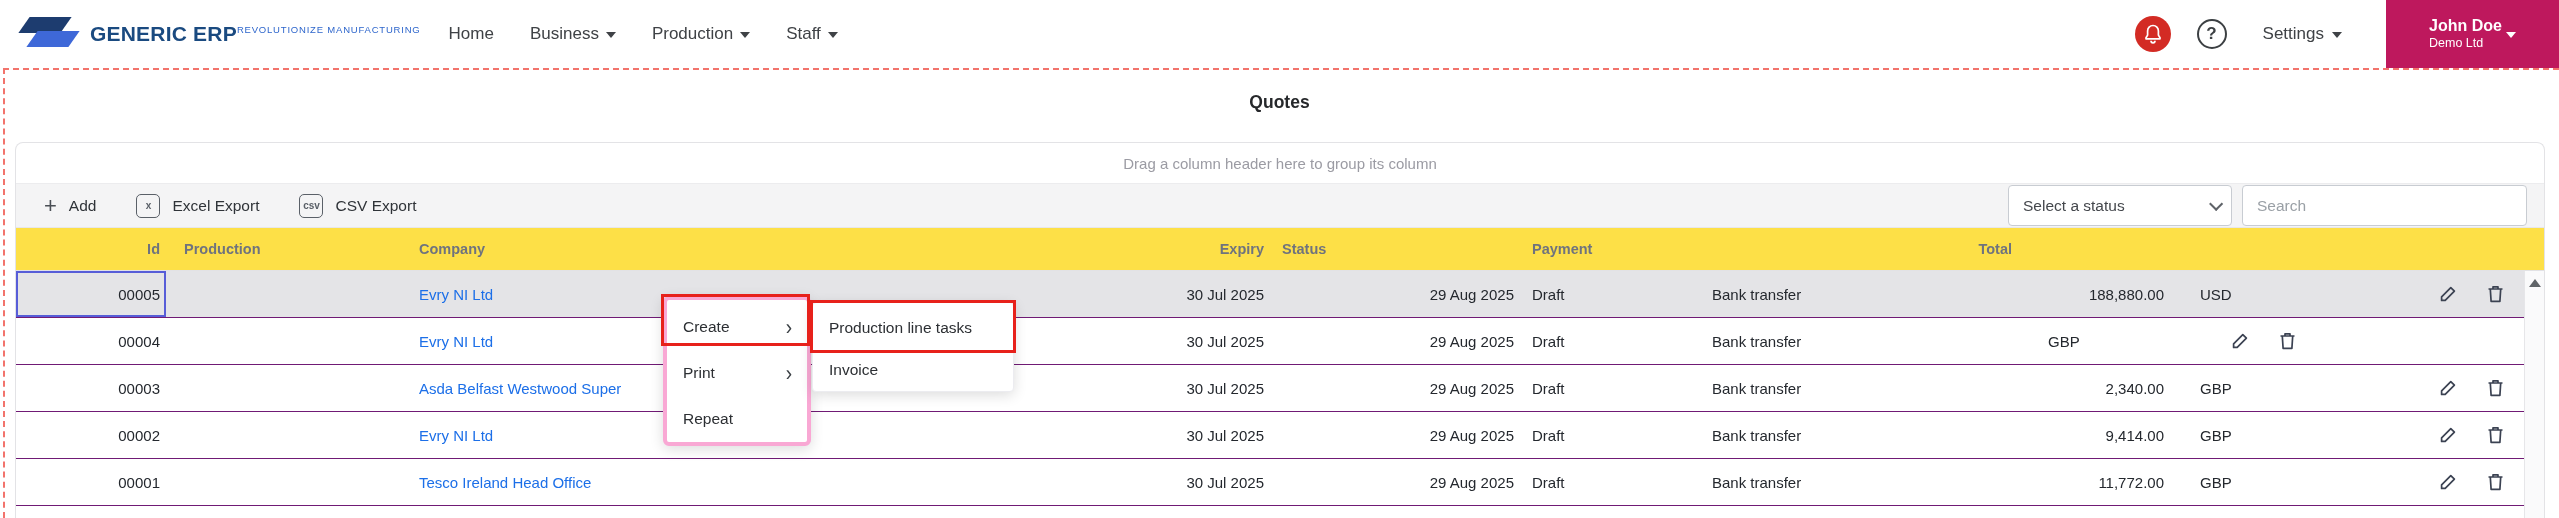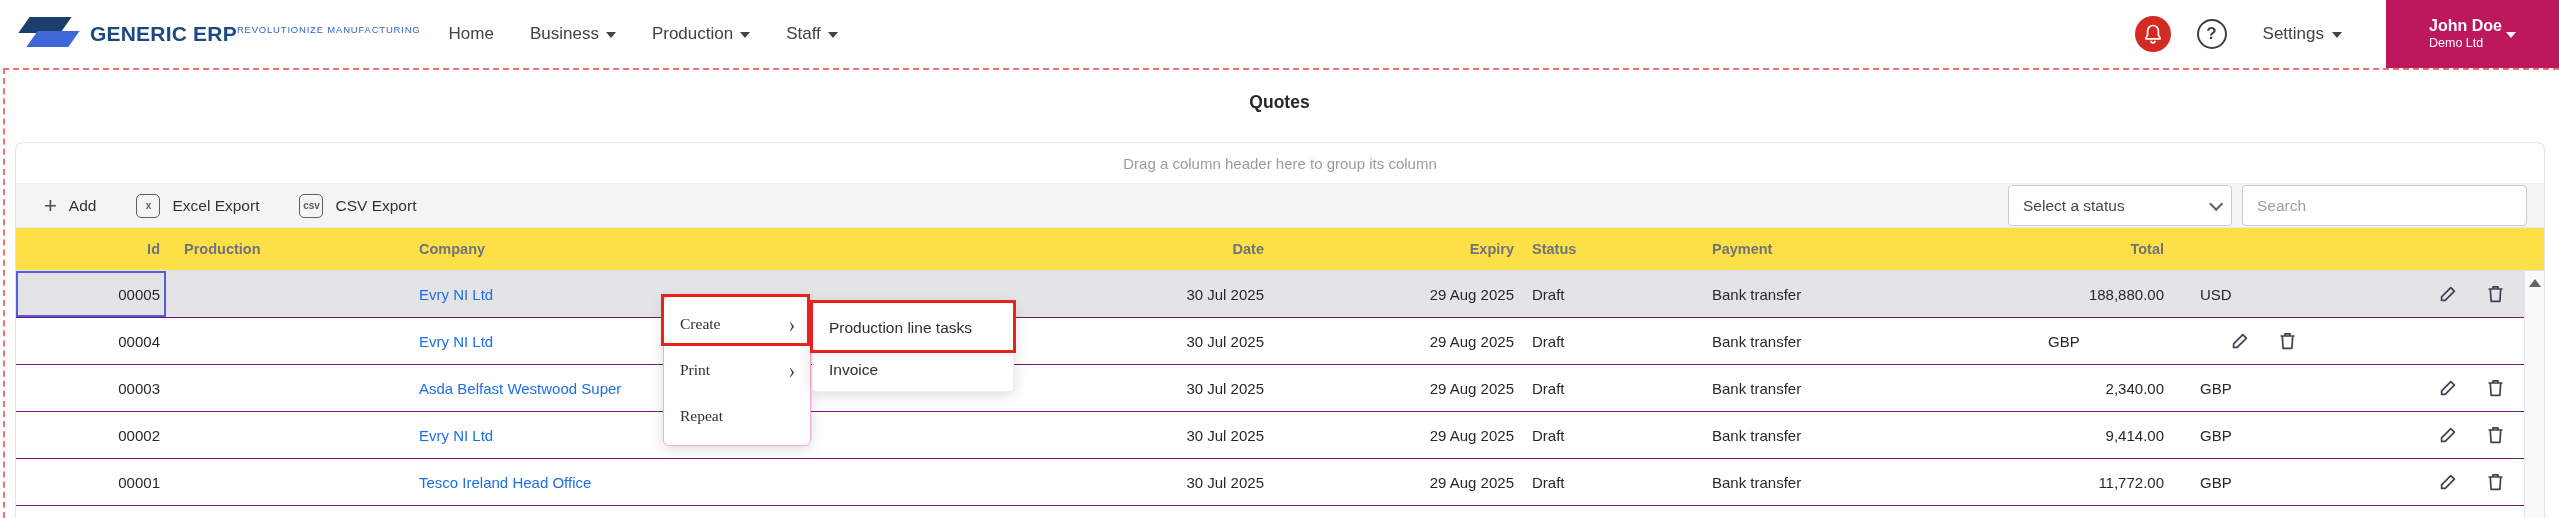--- a/index.html
+++ b/index.html
@@ -92,22 +92,22 @@
   .act-icon { cursor:pointer; display:flex; align-items:center; }
 
   
   .vscroll { position:absolute; right:0; top:128px; width:20px; height:252px;
     background:#fafafb; border-left:1px solid #e6e6e9; display:flex; justify-content:center; }
   .scroll-up { width:0; height:0; border-left:6px solid transparent; border-right:6px solid transparent;
     border-bottom:8px solid #606468; margin-top:8px; }
 
   
   .ctx-menu { position:absolute; left:663px; top:296px; width:148px; height:150px;
-    background:#fff; border:1px solid #f9a8d4; border-radius:6px;
-    box-shadow:0 3px 14px rgba(0,0,0,.14); z-index:20; padding-top:4px;font-family:Liberation Serif, serif; }
+    background:#fff; border:4px solid #f9a8d4; border-radius:6px;
+    box-shadow:0 3px 14px rgba(0,0,0,.14); z-index:20; padding-top:4px; }
   .ctx-item { height:46px; display:flex; align-items:center; justify-content:space-between;
     padding:0 15px 0 16px; font-size:15.5px; color:#2c2f33; cursor:pointer; }
   .sub-chev { font-size:19px; color:#3a3f44; line-height:1; transform:scaleY(1.2); }
   .sub-menu { position:absolute; left:812px; top:302px; width:202px; height:90px;
     background:#fff; border:1px solid #ececf0; border-radius:4px;
     box-shadow:0 3px 14px rgba(0,0,0,.14); z-index:20; padding-top:4px; }
   .sub-item { height:42px; display:flex; align-items:center; padding-left:16px;
     font-size:15.5px; color:#2c2f33; cursor:pointer; }
 
   
@@ -201,21 +201,20 @@
         <span class="chev-down"></span>
       </div>
       <input class="search-input" type="text" placeholder="Search" style="">
     </div>
   </div>
 
   <div class="grid-row header">
     <div class="cell c-id">Id</div>
     <div class="cell c-ref">Production</div>
     <div class="cell c-co">Company</div>
-    <div class="cell c-date">Date</div>
     <div class="cell c-exp">Expiry</div>
     <div class="cell c-status">Status</div>
     <div class="cell c-pay">Payment</div>
     <div class="cell c-total">Total</div>
     <div class="cell c-cur"></div>
     <div class="cell c-act"></div>
   </div>
 
   <div class="grid-row selected">
     <div class="cell c-id focus-cell">00005</div>

